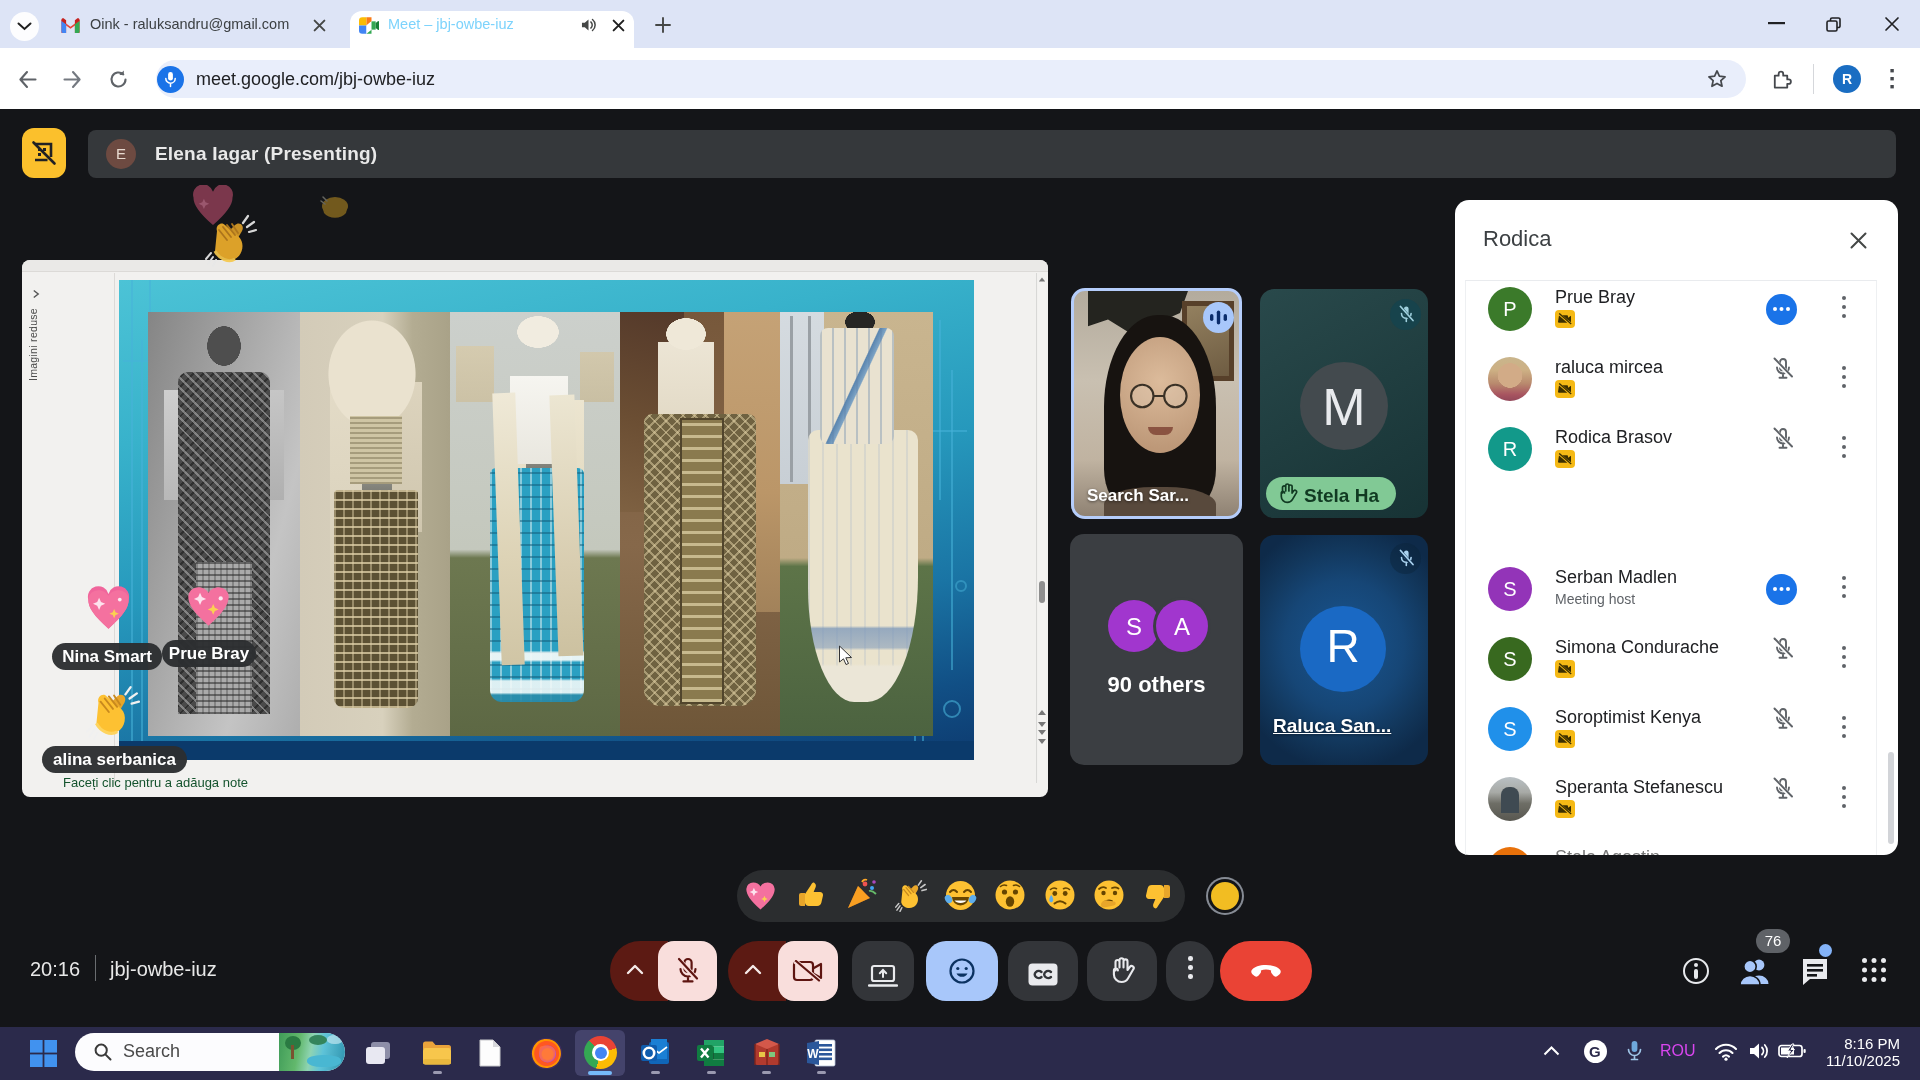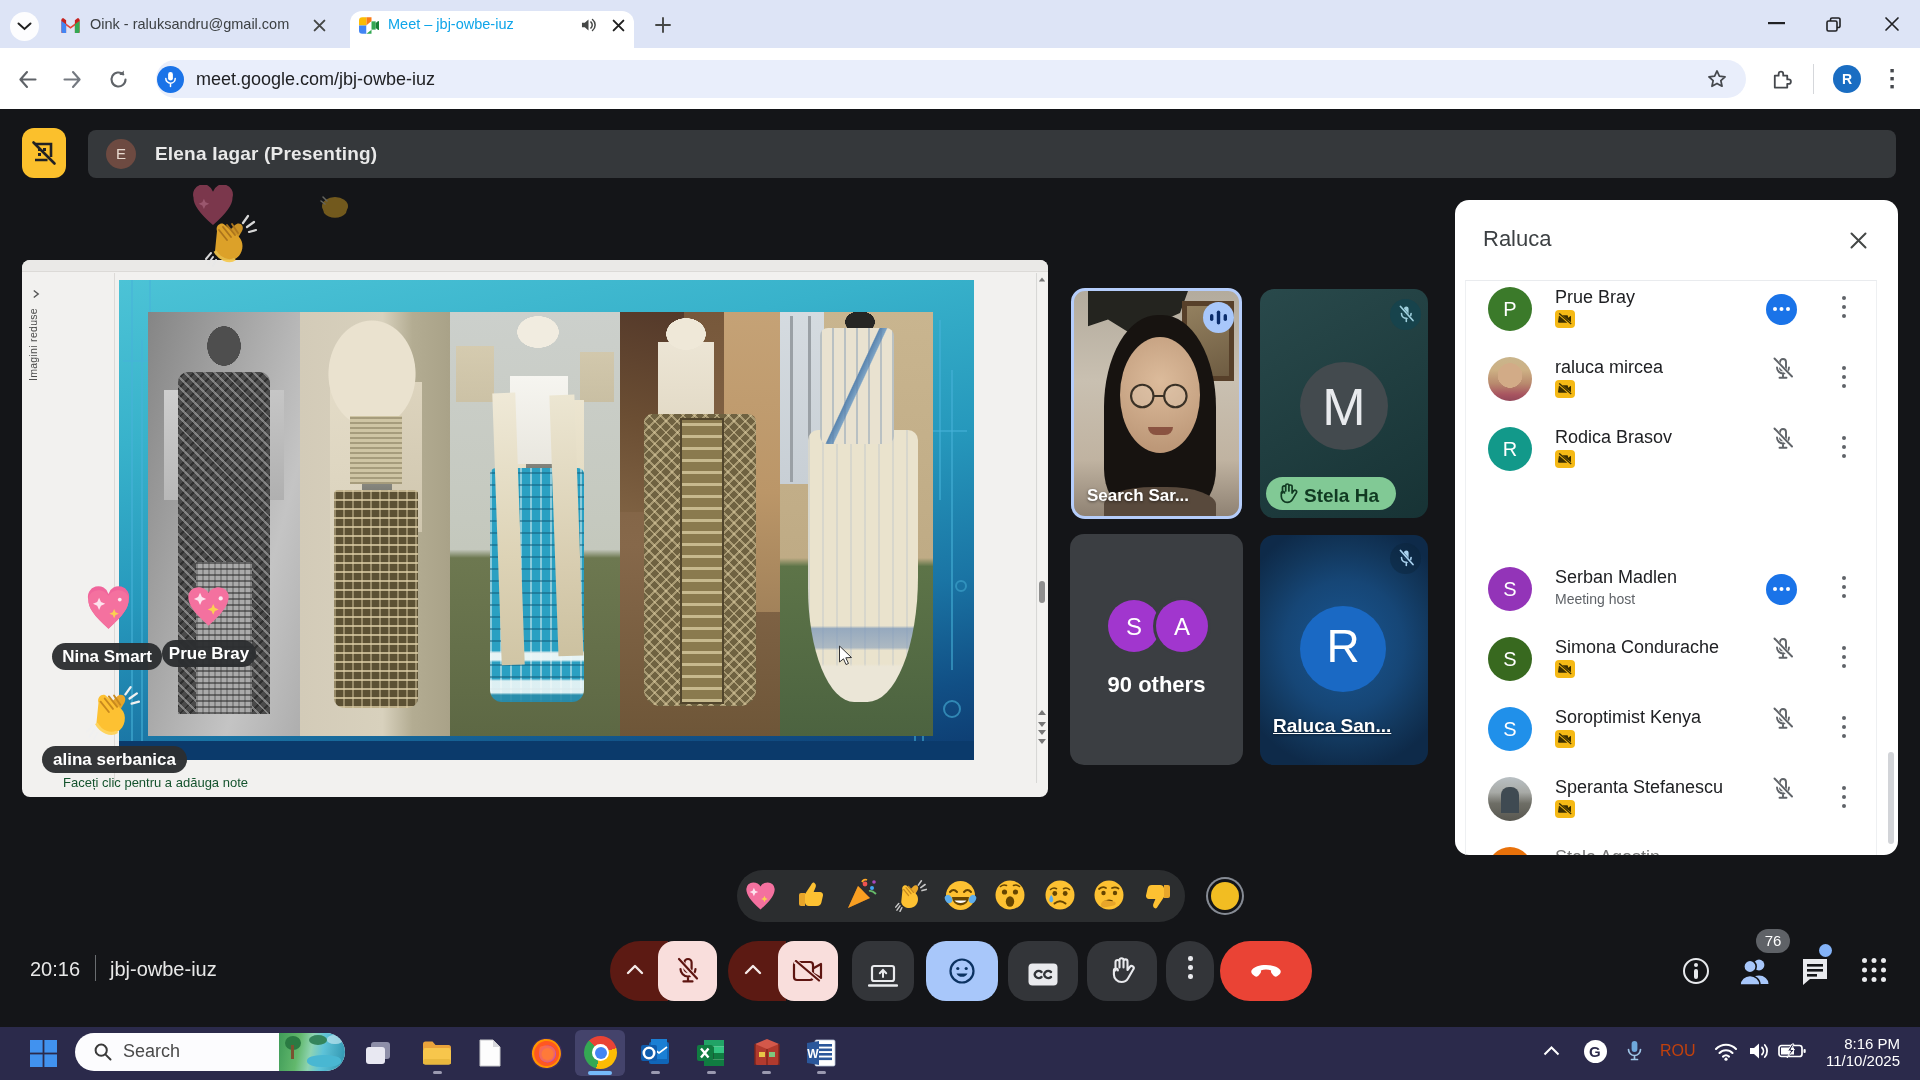--- a/index.html
+++ b/index.html
@@ -71,21 +71,21 @@
 <svg class="abs" style="left:359px;top:17px;" width="20" height="17" viewBox="0 0 24 20">
     <rect x="0" y="0" width="24" height="20" rx="4" fill="#fff"></rect>
     <path d="M0 4 A4 4 0 0 1 4 0 L9 0 L9 10 L0 10 Z" fill="#fbbc04"></path>
     <path d="M0 10 L9 10 L9 20 L4 20 A4 4 0 0 1 0 16 Z" fill="#4285f4"></path>
     <path d="M9 0 L15 0 L15 5 L9 10 Z" fill="#fa7b17"></path>
     <path d="M9 10 L15 5 L15 15 L9 20 Z" fill="#ffffff"></path>
     <path d="M9 20 L15 15 L15 20 Z" fill="#34a853"></path>
     <path d="M15 5 L20 5 A0 0 0 0 1 20 15 L15 15 Z" fill="#34a853"></path>
     <path d="M20 7 L23 4.5 A0.8 0.8 0 0 1 24 5.2 L24 14.8 A0.8 0.8 0 0 1 23 15.5 L20 13 Z" fill="#188038"></path>
   </svg>
-<div class="abs tabtxt" style="left:388px;top:16px;color:#0ea5e9;">Meet – jbj-owbe-iuz</div>
+<div class="abs tabtxt" style="left:388px;top:16px;color:#7dd3fc;">Meet – jbj-owbe-iuz</div>
 <svg class="abs" style="left:581px;top:18px;" width="15" height="14" viewBox="0 0 16 15">
     <path d="M1 5 L4 5 L8 1.6 L8 13.4 L4 10 L1 10 Z" fill="#454746"></path>
     <path d="M10.5 4.2 A4.4 4.4 0 0 1 10.5 10.8 M12.3 1.6 A7.6 7.6 0 0 1 12.3 13.4" fill="none" stroke="#454746" stroke-width="1.6" stroke-linecap="round"></path>
   </svg>
 <svg class="abs" style="left:612px;top:19px;" width="13" height="13" viewBox="0 0 12 12">
     <path d="M1.5 1.5 L10.5 10.5 M10.5 1.5 L1.5 10.5" stroke="#1f1f1f" stroke-width="1.8" stroke-linecap="round"></path>
   </svg>
 <svg class="abs" style="left:655px;top:17px;" width="16" height="16" viewBox="0 0 16 16">
     <path d="M8 1 V15 M1 8 H15" stroke="#454746" stroke-width="1.9" stroke-linecap="round"></path>
   </svg>
@@ -349,21 +349,21 @@
     <div class="chip" style="left:130px;top:8px;background:rgba(12,35,58,.45);"></div>
     <svg style="position:absolute;left:138px;top:14px;" width="16" height="19" viewBox="0 0 16 19">
         <rect x="6" y="1.5" width="4.6" height="9" rx="2.3" fill="#aad2ef"></rect>
         <path d="M3.5 8.5 a4.8 4.8 0 0 0 9.6 0 M8.3 13.3 V16.5" fill="none" stroke="#aad2ef" stroke-width="1.6" stroke-linecap="round"></path>
         <path d="M2 2 L14.5 16" stroke="#10304f" stroke-width="3.4"></path>
         <path d="M2.5 1.5 L15 15.5" stroke="#aad2ef" stroke-width="1.7" stroke-linecap="round"></path>
       </svg>
   </div>
   
   <div id="people">
-    <div style="position:absolute;left:28px;top:26px;font-size:22px;color:#3c4043;">Raluca</div>
+    <div style="position:absolute;left:28px;top:26px;font-size:22px;color:#3c4043;">Rodica</div>
     <svg style="position:absolute;left:394px;top:31px;" width="19" height="19" viewBox="0 0 19 19">
         <path d="M2.5 2.5 L16.5 16.5 M16.5 2.5 L2.5 16.5" stroke="#444746" stroke-width="2" stroke-linecap="round"></path>
       </svg>
     <div style="position:absolute;left:10px;top:80px;width:412px;height:575px;border-top:1px solid #e9ebee;border-left:1px solid #eef0f2;border-right:1px solid #eef0f2;"></div>
     <div class="prow" style="top:74px;">
       <div class="pav" style="background:#3b7a2a;">P</div>
         <div class="pnm">Prue Bray</div>
       <div class="badge">
           <svg style="position:absolute;left:3px;top:3px;" width="14" height="12" viewBox="0 0 14 12">
             <path d="M1 2.2 h8 a1 1 0 0 1 1 1 v1.6 l3 -2 v6.4 l-3 -2 v1.6 a1 1 0 0 1 -1 1 h-8 a1 1 0 0 1 -1 -1 Z" fill="#3c2f00"></path>
@@ -770,21 +770,21 @@
 
 <svg class="abs" style="left:1543px;top:1046px;" width="17" height="10" viewBox="0 0 17 10">
     <path d="M1.5 8.5 L8.5 1.5 L15.5 8.5" fill="none" stroke="#fff" stroke-width="2"></path>
   </svg>
 <div class="abs" style="left:1584px;top:1040px;width:23px;height:23px;border-radius:50%;background:#fff;"></div>
 <div class="abs" style="left:1589px;top:1043px;color:#2b2a4b;font-size:15px;font-weight:bold;">G</div>
 <svg class="abs" style="left:1627px;top:1040px;" width="15" height="22" viewBox="0 0 15 22">
     <rect x="4.6" y="1" width="5.8" height="11" rx="2.9" fill="#6fa8dc"></rect>
     <path d="M1.5 9.5 a6 6 0 0 0 12 0 M7.5 15.5 V19 M4.5 19.5 H10.5" fill="none" stroke="#9fc5e8" stroke-width="1.7" stroke-linecap="round"></path>
   </svg>
-<div class="abs" style="left:1660px;top:1042px;color:#c2410c;font-size:16px;">ROU</div>
+<div class="abs" style="left:1660px;top:1042px;color:#d946ef;font-size:16px;">ROU</div>
 <svg class="abs" style="left:1714px;top:1042px;" width="24" height="19" viewBox="0 0 24 19">
     <path d="M2 7 a14 14 0 0 1 20 0" fill="none" stroke="#fff" stroke-width="2.1" stroke-linecap="round"></path>
     <path d="M5.5 11 a9 9 0 0 1 13 0" fill="none" stroke="#fff" stroke-width="2.1" stroke-linecap="round"></path>
     <path d="M9 14.6 a4.5 4.5 0 0 1 6 0" fill="none" stroke="#fff" stroke-width="2.1" stroke-linecap="round"></path>
     <circle cx="12" cy="17.2" r="1.6" fill="#fff"></circle>
   </svg>
 <svg class="abs" style="left:1748px;top:1041px;" width="22" height="20" viewBox="0 0 22 20">
     <path d="M2 7 H6 L11 2.5 V17.5 L6 13 H2 Z" fill="#fff"></path>
     <path d="M14 6.5 a5 5 0 0 1 0 7 M16.8 4 a9 9 0 0 1 0 12" fill="none" stroke="#fff" stroke-width="1.8" stroke-linecap="round"></path>
   </svg>

